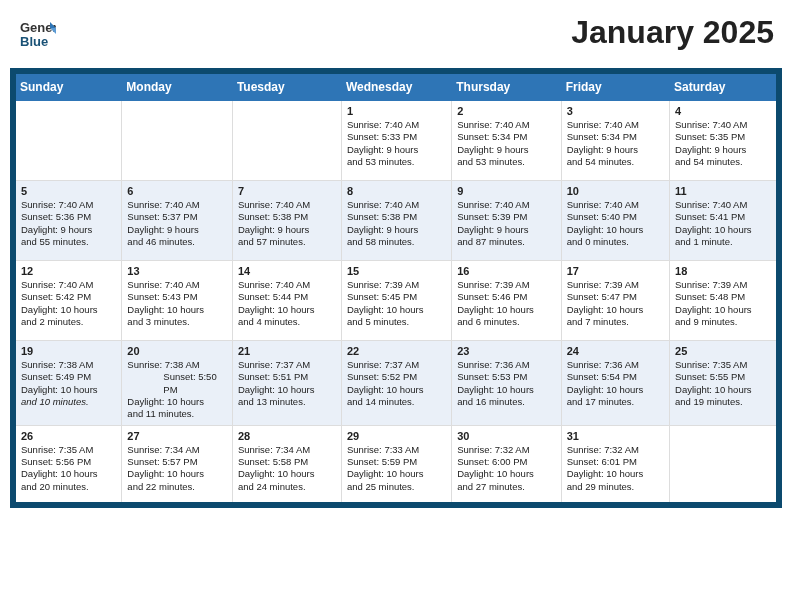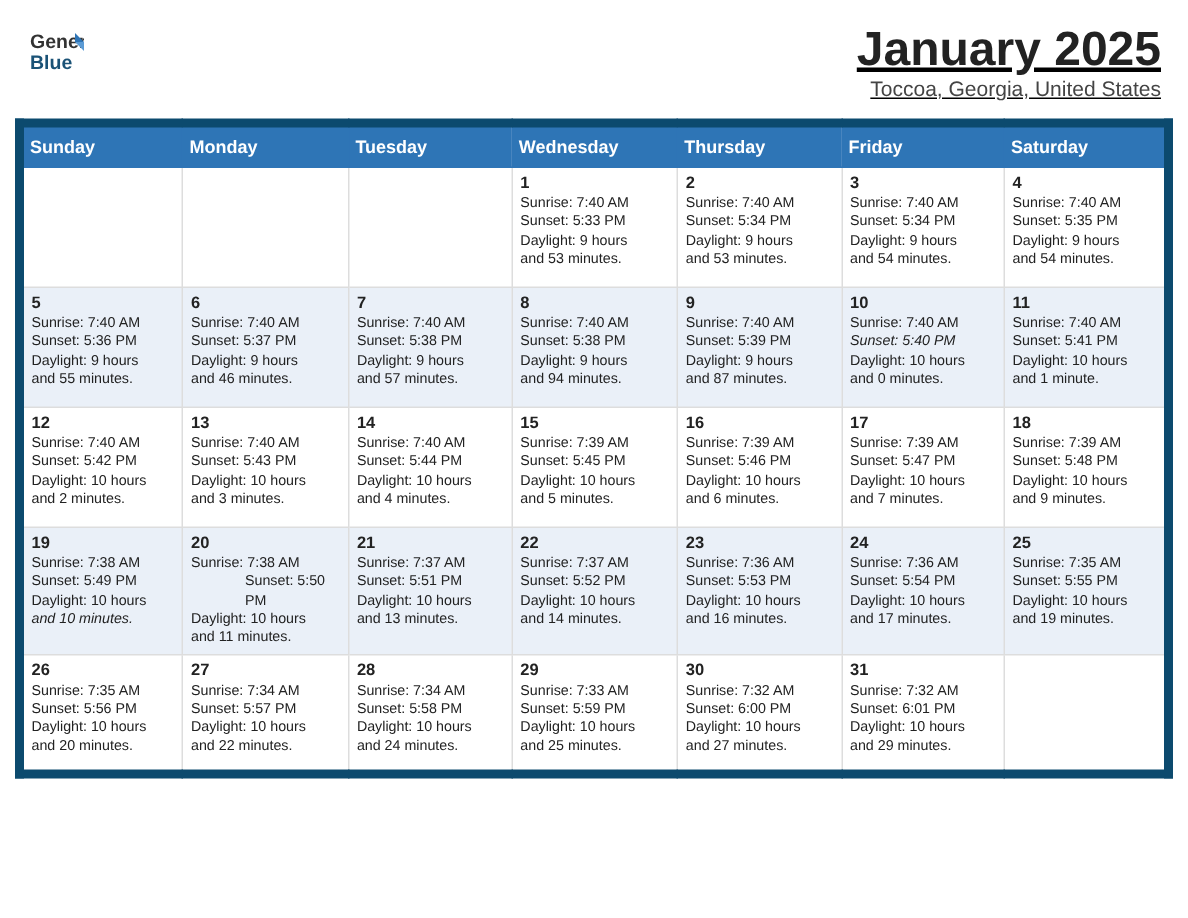--- a/index.html
+++ b/index.html
@@ -17,21 +17,20 @@
       margin-bottom: 8px;
       padding: 4px 8px;
     }
     .logo {
       display: flex;
       align-items: center;
       gap: 4px;
     }
     .title-block {
       text-align: right;
-      text-decoration: underline;
     }
     .title-block h1 {
       font-size: 32px;
       font-weight: bold;
       color: #222;
     }
     .title-block h2 {
       font-size: 14px;
       font-weight: normal;
       color: #444;
@@ -92,21 +91,20 @@
       <svg width="38" height="38" viewBox="0 0 38 38">
         <text x="2" y="18" font-size="13" font-weight="bold" fill="#333" font-family="Arial">General</text>
         <text x="2" y="32" font-size="13" font-weight="bold" fill="#1a5276" font-family="Arial">Blue</text>
         <polygon points="32,8 38,14 32,14" fill="#2e75b6"></polygon>
         <polygon points="32,14 38,14 38,20" fill="#5b9bd5"></polygon>
       </svg>
     </div>
   </div>
   <div class="title-block">
     <h1>January 2025</h1>
-    <h2>Toccoa, Georgia, United States</h2>
   </div>
 </div>
 
 <table class="calendar">
   <thead>
     <tr>
       <th>Sunday</th>
       <th>Monday</th>
       <th>Tuesday</th>
       <th>Wednesday</th>
@@ -169,33 +167,33 @@
           <span style="display: block; line-height: 1.3;">Sunrise: 7:40 AM</span>
           <span style="display: block; line-height: 1.3;">Sunset: 5:38 PM</span>
           <span style="display: block; line-height: 1.3;">Daylight: 9 hours</span>
           <span style="display: block; line-height: 1.3;">and 57 minutes.</span>
         </td>
         <td>
           <span class="day-number">8</span>
           <span style="display: block; line-height: 1.3;">Sunrise: 7:40 AM</span>
           <span style="display: block; line-height: 1.3;">Sunset: 5:38 PM</span>
           <span style="display: block; line-height: 1.3;">Daylight: 9 hours</span>
-          <span style="display: block; line-height: 1.3;">and 94 minutes.</span>
+          <span style="display: block; line-height: 1.3;">and 58 minutes.</span>
         </td>
         <td>
           <span class="day-number">9</span>
           <span style="display: block; line-height: 1.3;">Sunrise: 7:40 AM</span>
           <span style="display: block; line-height: 1.3;">Sunset: 5:39 PM</span>
           <span style="display: block; line-height: 1.3;">Daylight: 9 hours</span>
           <span style="display: block; line-height: 1.3;">and 87 minutes.</span>
         </td>
         <td>
           <span class="day-number">10</span>
           <span style="display: block; line-height: 1.3;">Sunrise: 7:40 AM</span>
-          <span style="display: block; line-height: 1.3; font-style: italic;">Sunset: 5:40 PM</span>
+          <span style="display: block; line-height: 1.3;">Sunset: 5:40 PM</span>
           <span style="display: block; line-height: 1.3;">Daylight: 10 hours</span>
           <span style="display: block; line-height: 1.3;">and 0 minutes.</span>
         </td>
         <td>
           <span class="day-number">11</span>
           <span style="display: block; line-height: 1.3;">Sunrise: 7:40 AM</span>
           <span style="display: block; line-height: 1.3;">Sunset: 5:41 PM</span>
           <span style="display: block; line-height: 1.3;">Daylight: 10 hours</span>
           <span style="display: block; line-height: 1.3;">and 1 minute.</span>
         </td>

